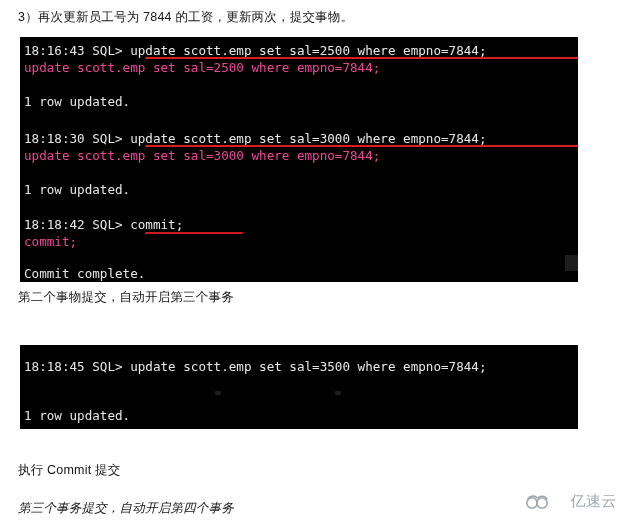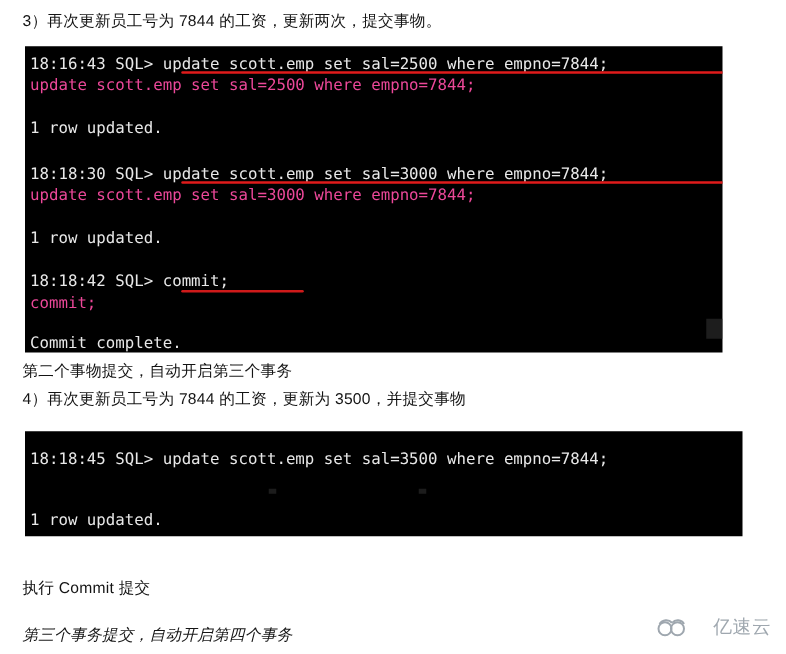--- a/index.html
+++ b/index.html
@@ -114,23 +114,22 @@
     <div class="line" style="top:228px;">Commit complete.</div>
 
     <div class="smudge" style="left:545px; top:218px; width:13px; height:16px; background:#1d1d1d;"></div>
 
     <div class="underline" style="left:125px; top:20px; width:438px;"></div>
     <div class="underline" style="left:125px; top:108px; width:438px;"></div>
     <div class="underline soft" style="left:125px; top:195px; width:98px;"></div>
   </div>
 
   <div class="prose" style="top:288px;">第二个事物提交，自动开启第三个事务</div>
-  <div class="prose" style="top:310px;">4）再次更新员工号为 7844 的工资，更新为 3500，并提交事物</div>
 
-  <div class="term" style="left:20px; top:345px; width:558px; height:84px;padding-left:16px;">
+  <div class="term" style="left:20px; top:345px; width:558px; height:84px;">
 
     <div class="line" style="top:13px;">18:18:45 SQL&gt; update scott.emp set sal=3500 where empno=7844;</div>
     <div class="line" style="top:47px;"></div>
     <div class="line" style="top:62px;">1 row updated.</div>
 
     <div class="smudge" style="left:195px; top:46px; width:6px; height:4px; background:#1c1c1c;"></div>
     <div class="smudge" style="left:315px; top:46px; width:6px; height:4px; background:#1c1c1c;"></div>
   </div>
 
   <div class="prose" style="top:461px;">执行 Commit 提交</div>

